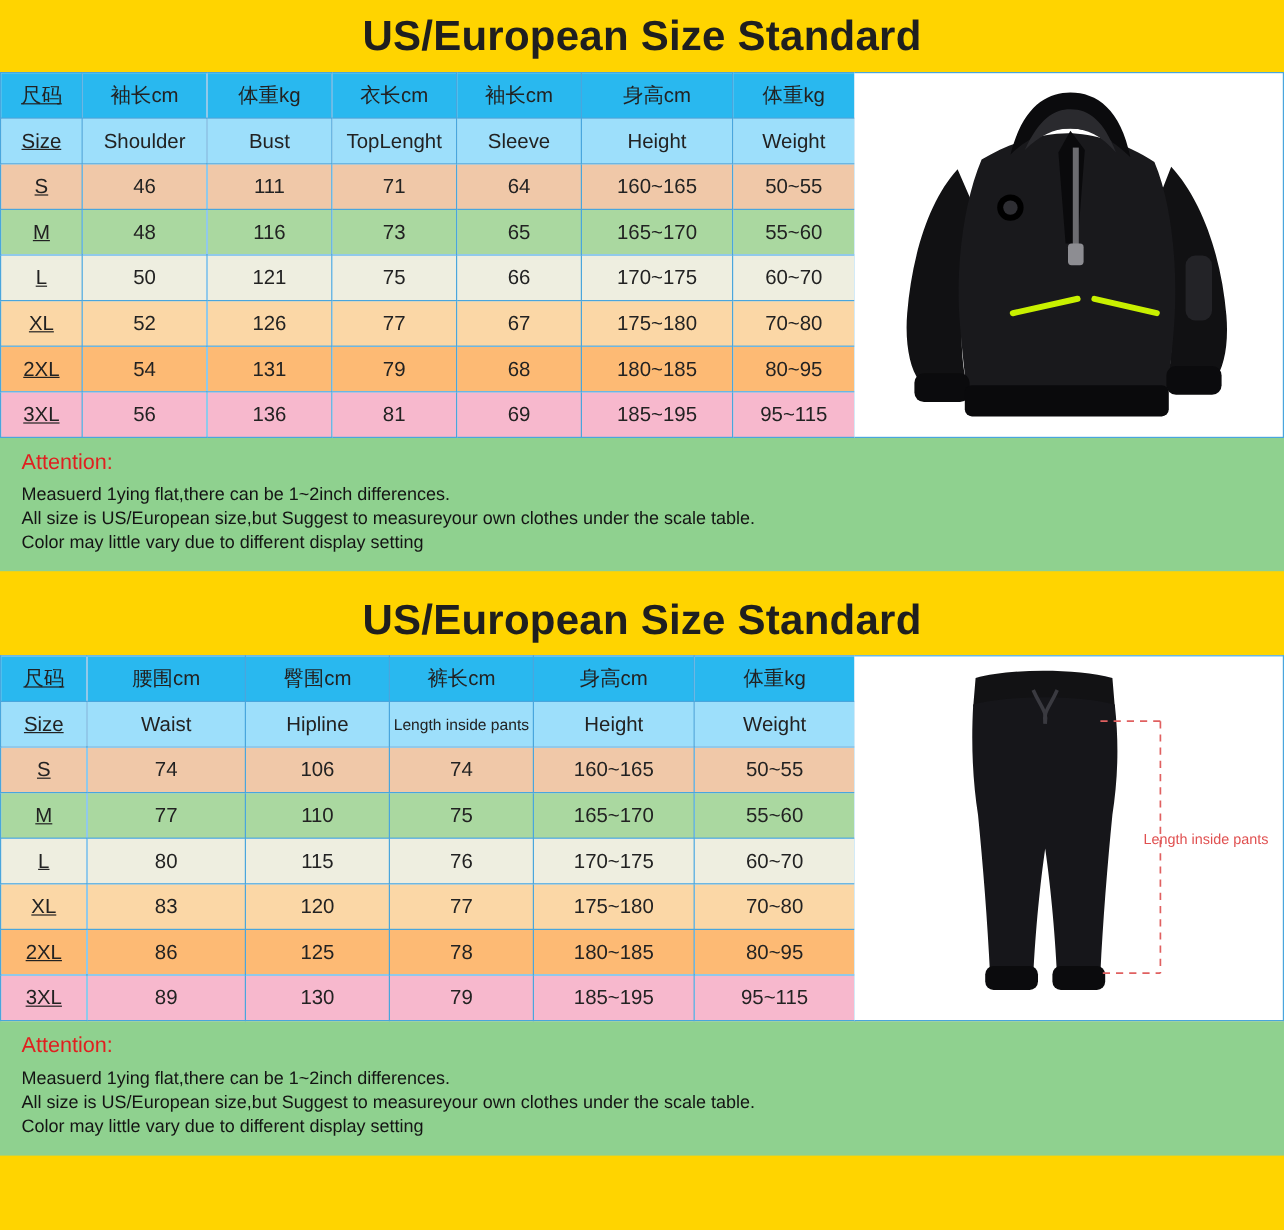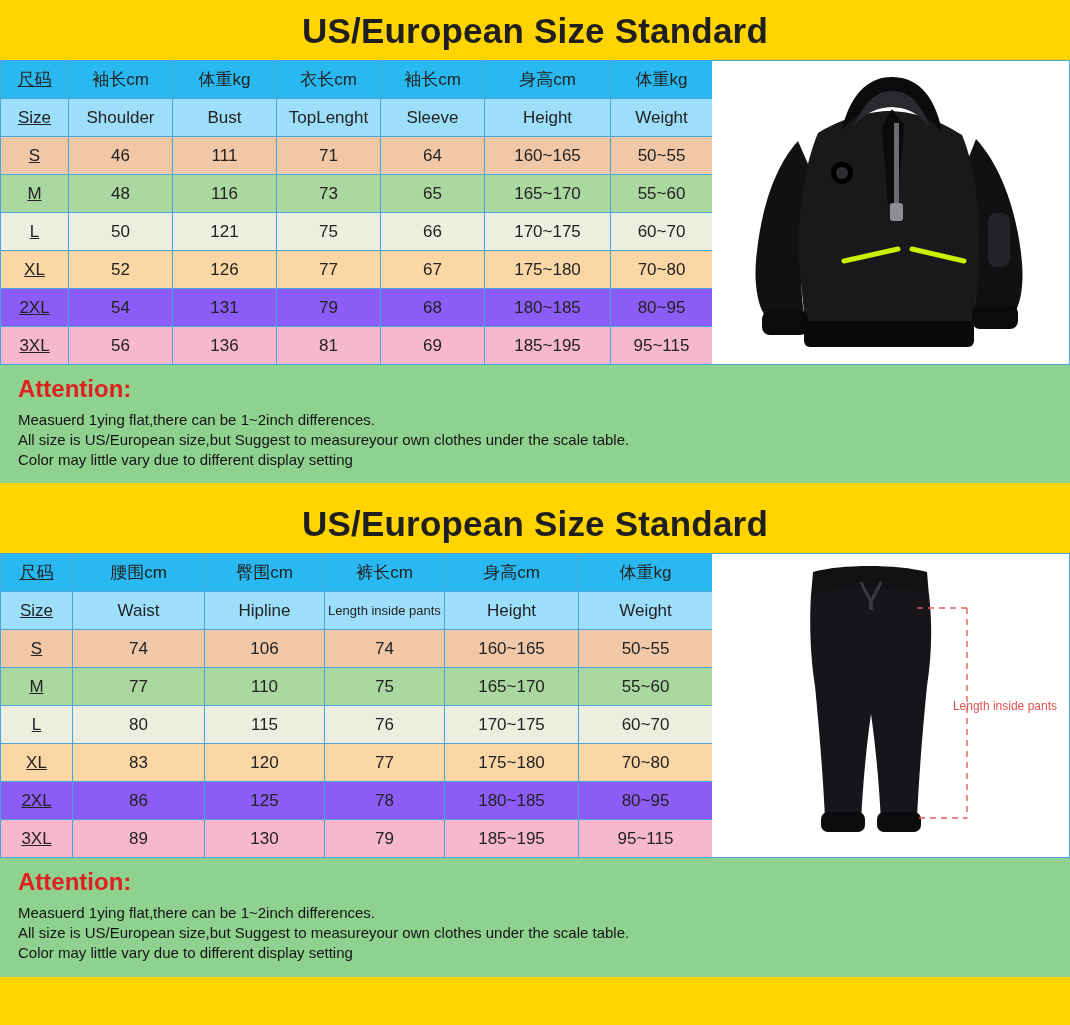--- a/index.html
+++ b/index.html
@@ -64,21 +64,21 @@
     font-size: 18px;
     height: 44px;
     border-color: #49a6dd;
   }
   .hdr-en td.small { font-size: 13px; }
 
   tr.r0 td { background: #f0c8a8; }
   tr.r1 td { background: #aad8a0; }
   tr.r2 td { background: #eeeee0; }
   tr.r3 td { background: #fbd7a6; margin-left: 20px; }
-  tr.r4 td { background: #8b5cf6; }
+  tr.r4 td { background: #fdba74; }
   tr.r5 td { background: #f7b8cd; margin-top: 38px; }
   tr td:first-child { font-size: 17px; text-decoration: underline; }
 
   .img-cell {
     width: 358px;
     background: #ffffff;
     border-top: 1px solid #49a6dd;
     border-right: 1px solid #49a6dd;
     border-bottom: 1px solid #49a6dd;
     position: relative;
@@ -87,23 +87,22 @@
     justify-content: center;
   }
 
   .attention {
     background: #8fd18f;
     padding: 10px 18px 14px 18px;
     color: #1a1a1a;
   }
   .attention .title {
     color: #e02020;
-    font-size: 24px;
+    font-size: 18px;
     margin-bottom: 7px;
-    font-weight: bold;
   }
   .attention .line {
     font-size: 15px;
     line-height: 1.32;
     color: #141414;
   }
 
   .gap { height: 10px; background: #ffd400; }
 
   

